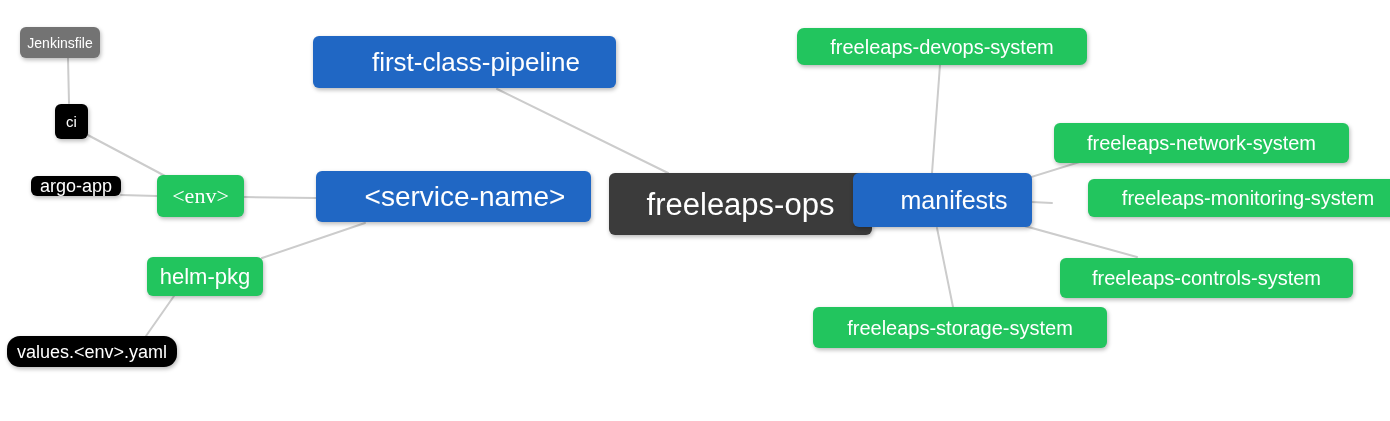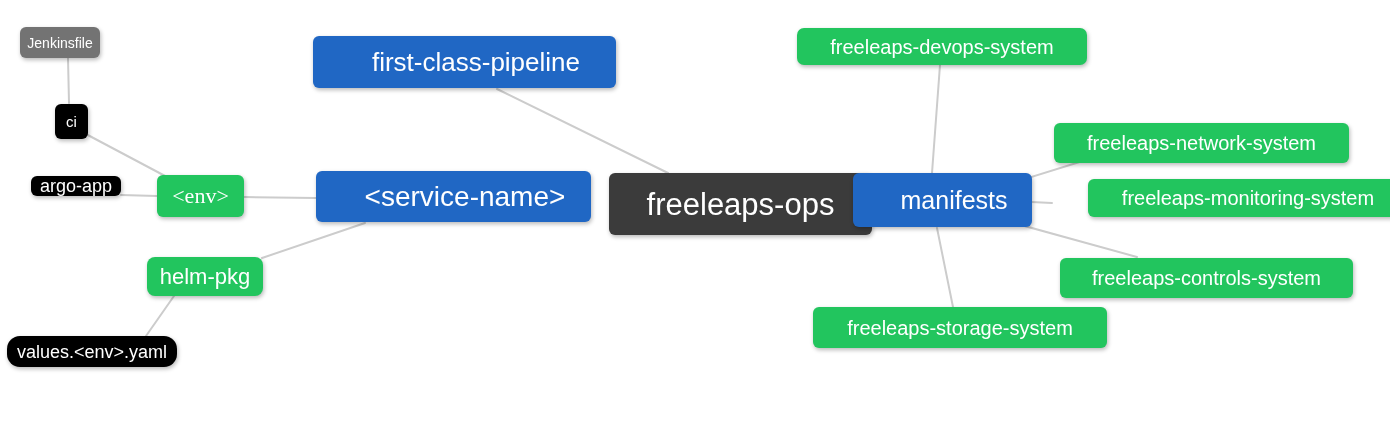--- a/index.html
+++ b/index.html
@@ -17,21 +17,21 @@
   .c-amber{background:#737373;}
   .c-red{background:#000000;}
   .c-green{background:#22c55e;}
   .c-blue{background:#2067c4;padding-left:23px;}
   .c-dark{background:#3b3b3b;}
 
   .p-jenkinsfile{left:20px;top:27px;width:80px;height:31px;font-size:14px;}
   .p-ci{left:55px;top:104px;width:33px;height:35px;font-size:15px;}
   .p-argo{left:31px;top:176px;width:90px;height:20px;font-size:18px;}
   .p-env{left:157px;top:175px;width:87px;height:42px;font-size:22px;font-family:Liberation Serif, serif;}
-  .p-helm{left:147px;top:257px;width:116px;height:39px;font-size:22px;border-radius:8px;}
+  .p-helm{left:147px;top:257px;width:116px;height:39px;font-size:22px;}
   .p-values{left:7px;top:336px;width:170px;height:31px;font-size:18px;border-radius:13px;}
   .p-fcp{left:313px;top:36px;width:280px;height:52px;font-size:26px;}
   .p-service{left:316px;top:171px;width:252px;height:51px;font-size:28px;}
   .p-ops{left:584px;top:173px;width:263px;height:62px;font-size:31px;margin-left:25px;}
   .p-manifests{left:853px;top:173px;width:156px;height:54px;font-size:25px;}
   .p-devops{left:797px;top:28px;width:290px;height:37px;font-size:20px;border-radius:7px;}
   .p-network{left:1054px;top:123px;width:295px;height:40px;font-size:20px;}
   .p-monitoring{left:1052px;top:179px;width:320px;height:38px;font-size:20px;margin-left:36px;}
   .p-controls{left:1060px;top:258px;width:293px;height:40px;font-size:20px;}
   .p-storage{left:813px;top:307px;width:294px;height:41px;font-size:20px;}

